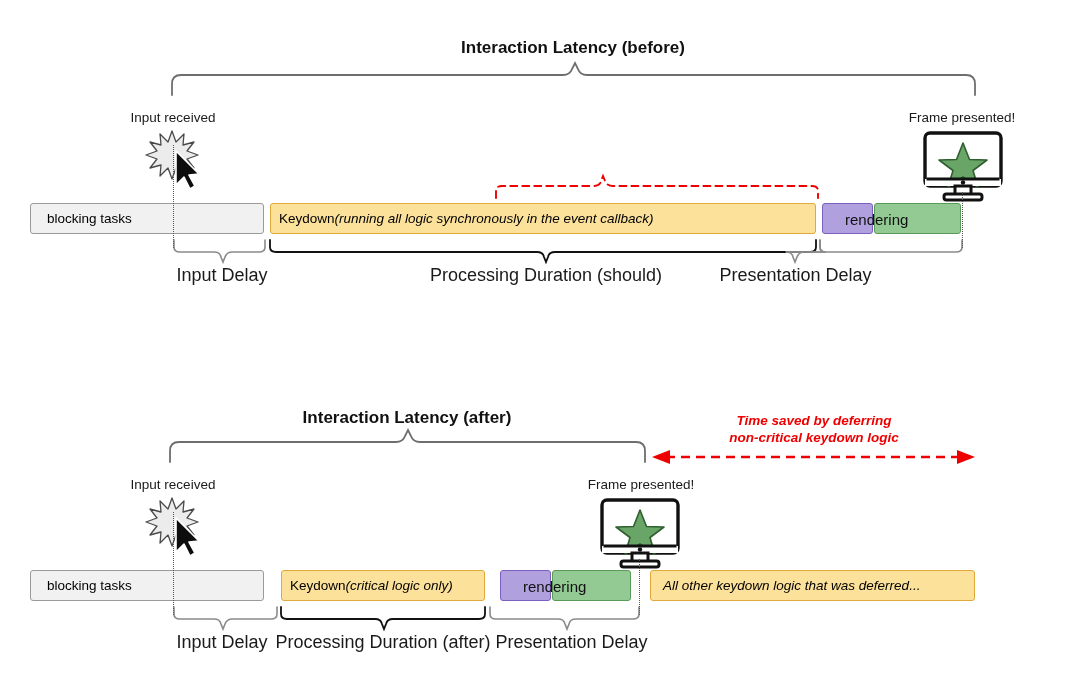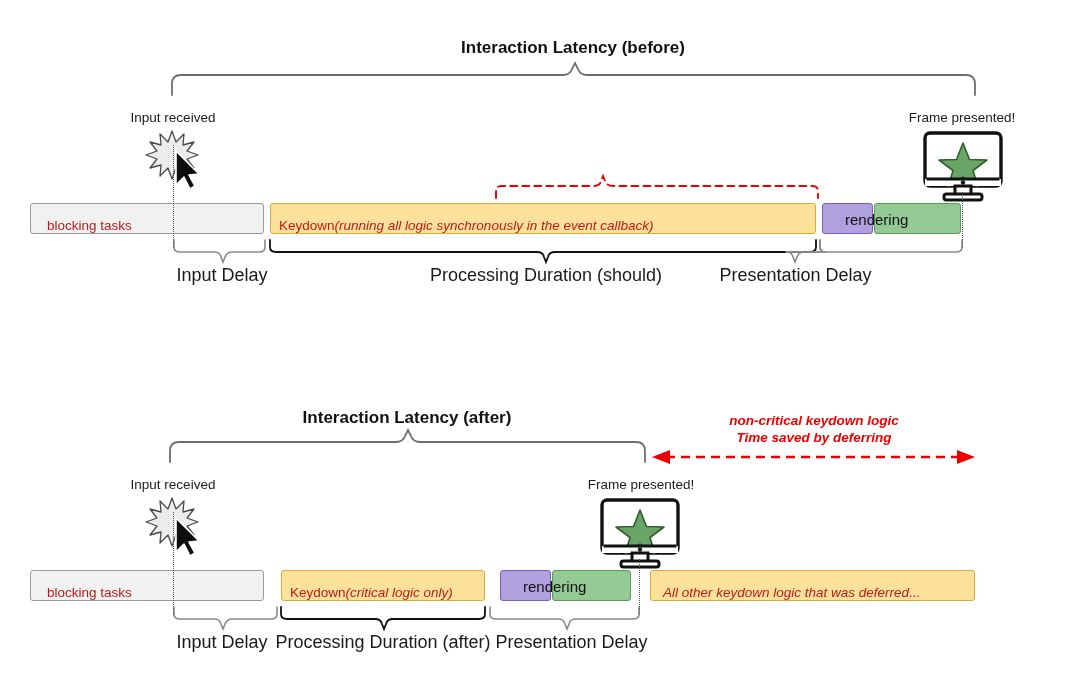--- a/index.html
+++ b/index.html
@@ -53,24 +53,24 @@
     font-style: italic;
     text-align: center;
     line-height: 17px;
     white-space: nowrap;
   }
 
   
   .block {
     box-sizing: border-box;
     display: flex;
-    align-items: flex-end;
+    align-items: center;
     border-radius: 3px;
     font-size: 13.5px;
-    color: #b91c1c;
+    color: #000000;
     overflow: visible;
     white-space: nowrap;
   }
   .block-blocking {
     background: #f1f1f1;
     border: 1.3px solid #9a9a9a;
     padding-left: 16px;
   }
   .block-keydown {
     background: #fce19b;
@@ -146,22 +146,22 @@
 
   <div class="abs diagram-title" style="left:168px; top:408px; width:478px;">Interaction Latency (after)</div>
 
   <div class="dotline" style="left:173px; top:512px; height:103px;"></div>
   <div class="dotline" style="left:639px; top:559px; height:56px;"></div>
 
   <div class="abs marker-label" style="left:93px; top:477px; width:160px;">Input received</div>
   <div class="abs marker-label" style="left:561px; top:477px; width:160px;">Frame presented!</div>
 
   <div class="abs red-note" style="left:664px; top:412px; width:300px;">
+    <div>Time saved by deferring</div>
     <div>non-critical keydown logic</div>
-    <div>Time saved by deferring</div>
   </div>
 
   <div class="abs block block-blocking" style="left:30px; top:570px; width:234px; height:31px;">
     <span>blocking tasks</span>
   </div>
 
   <div class="abs block block-keydown" style="left:281px; top:570px; width:204px; height:31px;">
     <span>Keydown </span>
       <span class="kd-em">(critical logic only)</span>
   </div>

